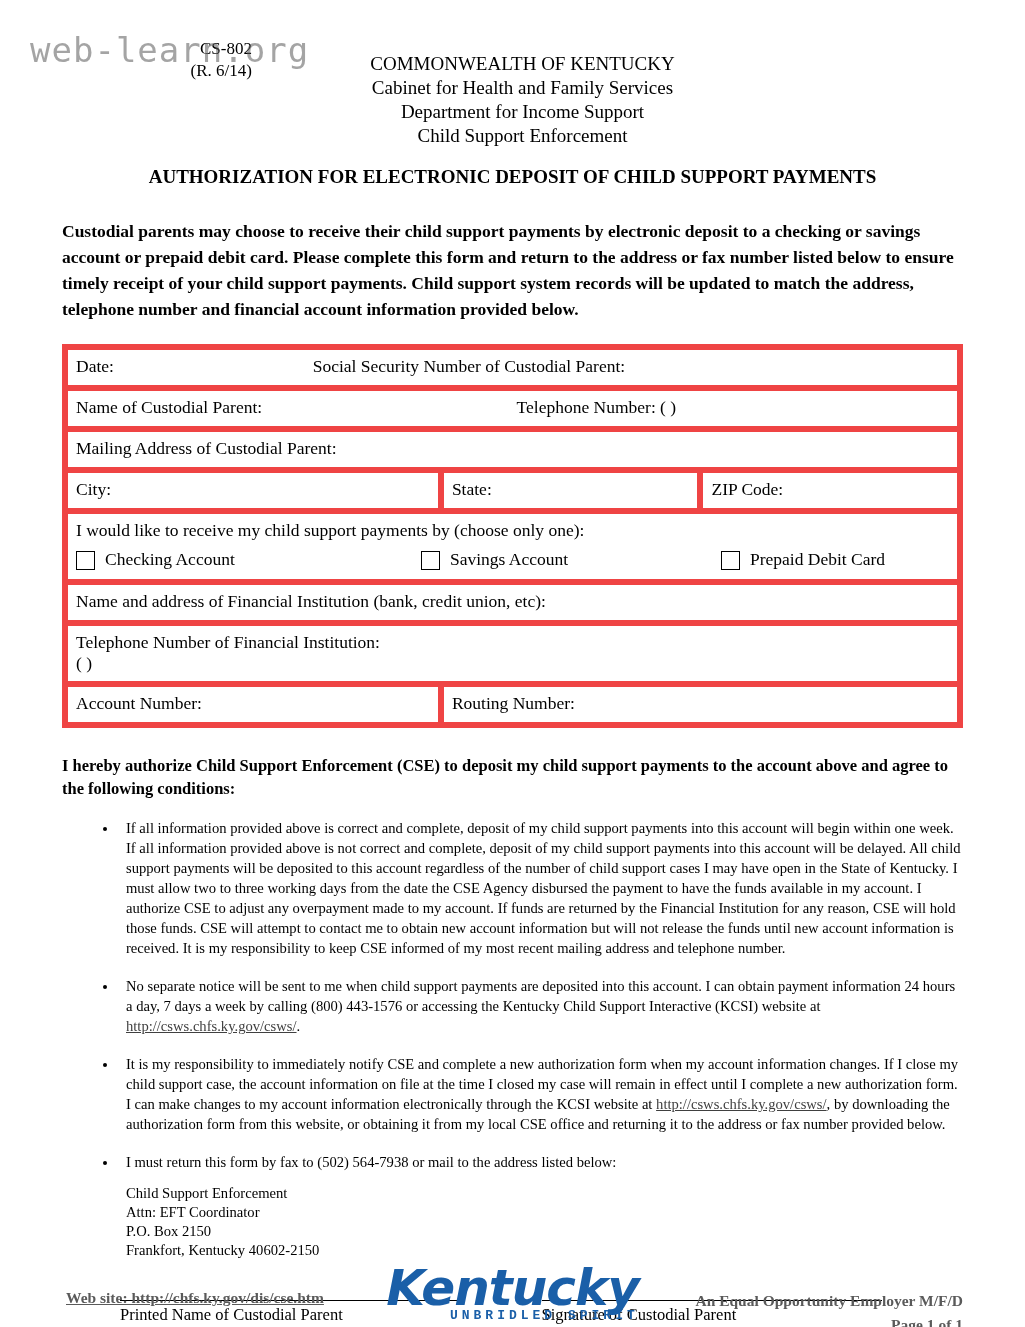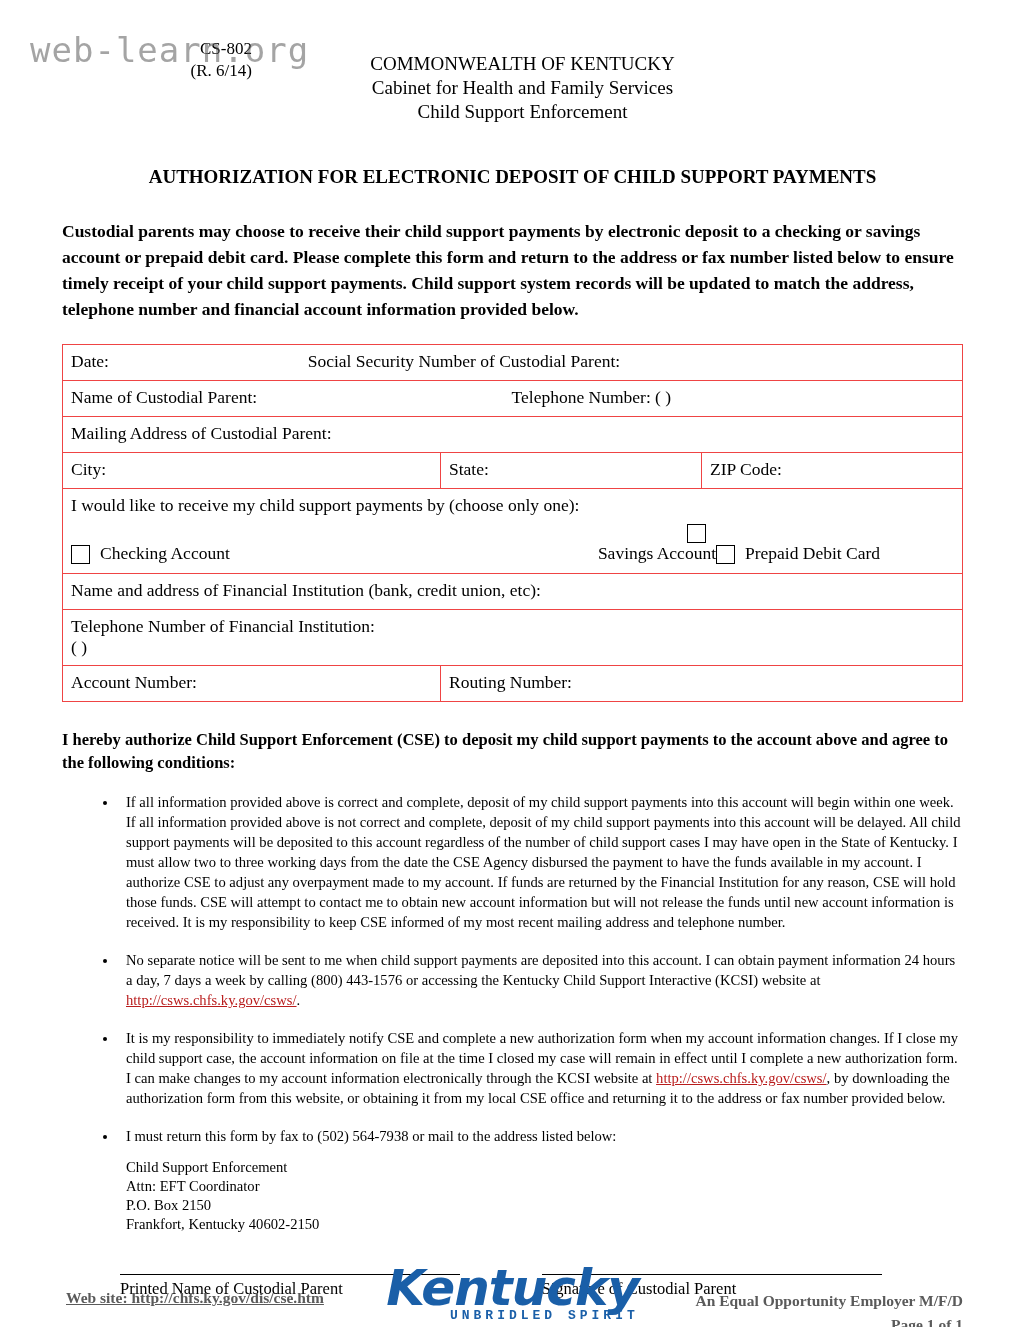--- a/index.html
+++ b/index.html
@@ -70,21 +70,21 @@
     text-align: left;
   }
   
   table.form {
     width: 100%;
     border-collapse: collapse;
     margin-top: 22px;
     font-size: 17.5px;
   }
   table.form td {
-    border: 1px solid #ef4444;
+    border: 6px solid #ef4444;
     padding: 6px 8px 7px 8px;
     vertical-align: top;
     height: 22px;
     margin-top: 7px;
   }
   .cell-bank { height: 74px; }
   .tel-right {
     display: inline-block;
     margin-left: 250px;
   }
@@ -99,42 +99,42 @@
     align-items: flex-end;
   }
   .choice .box {
     width: 17px;
     height: 17px;
     border: 1.5px solid #000;
     display: inline-block;
     margin-right: 10px;
   }
   .c1 { width: 345px; }
-  .c2 { width: 300px; flex-direction: column; }
+  .c2 { width: 300px; }
   .c3 { }
   
   .auth {
     font-weight: bold;
     font-size: 16.5px;
     line-height: 23px;
     margin-top: 26px;
   }
   ul.conditions {
     margin: 18px 0 0 0;
     padding-left: 56px;
     font-size: 14.6px;
     line-height: 20px;
   }
   ul.conditions li {
     margin-bottom: 18px;
     padding-left: 8px;
     text-align: left;
   }
   a.link {
-    color: #b91c1c;
+    color: #404040;
   }
   .addr-block {
     margin: -6px 0 0 64px;
     font-size: 14.6px;
     line-height: 19px;
   }
   
   .sig-row {
     display: flex;
     margin-top: 40px;
@@ -202,20 +202,21 @@
   <div class="watermark">web-learn.org</div>
 
   <div class="header-row">
     <div class="form-id">
       <div>CS-802</div>
       <div>(R. 6/14)</div>
     </div>
     <div class="agency-block">
       <div>COMMONWEALTH OF KENTUCKY</div>
       <div>Cabinet for Health and Family Services</div>
+      <div>Department for Income Support</div>
       <div>Child Support Enforcement</div>
     </div>
   </div>
 
   <div class="doc-title">AUTHORIZATION FOR ELECTRONIC DEPOSIT OF CHILD SUPPORT PAYMENTS</div>
 
   <div class="intro">Custodial parents may choose to receive their child support payments by electronic deposit to a checking or savings account or prepaid debit card. Please complete this form and return to the address or fax number listed below to ensure timely receipt of your child support payments. Child support system records will be updated to match the address, telephone number and financial account information provided below.</div>
 
   <table class="form">
     <tbody>

